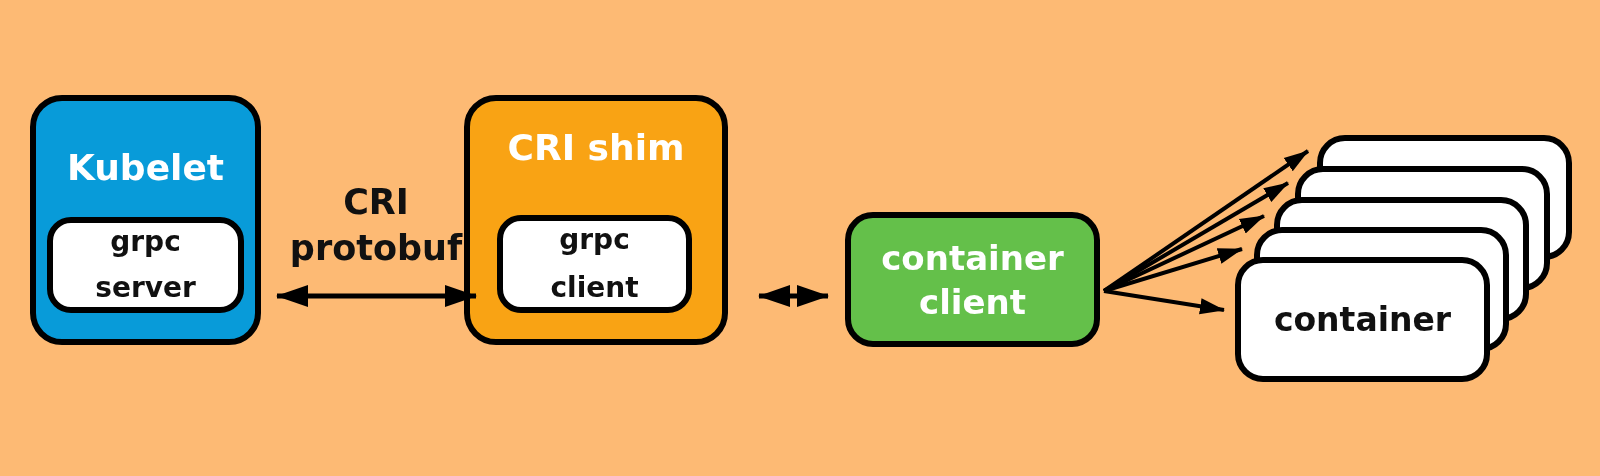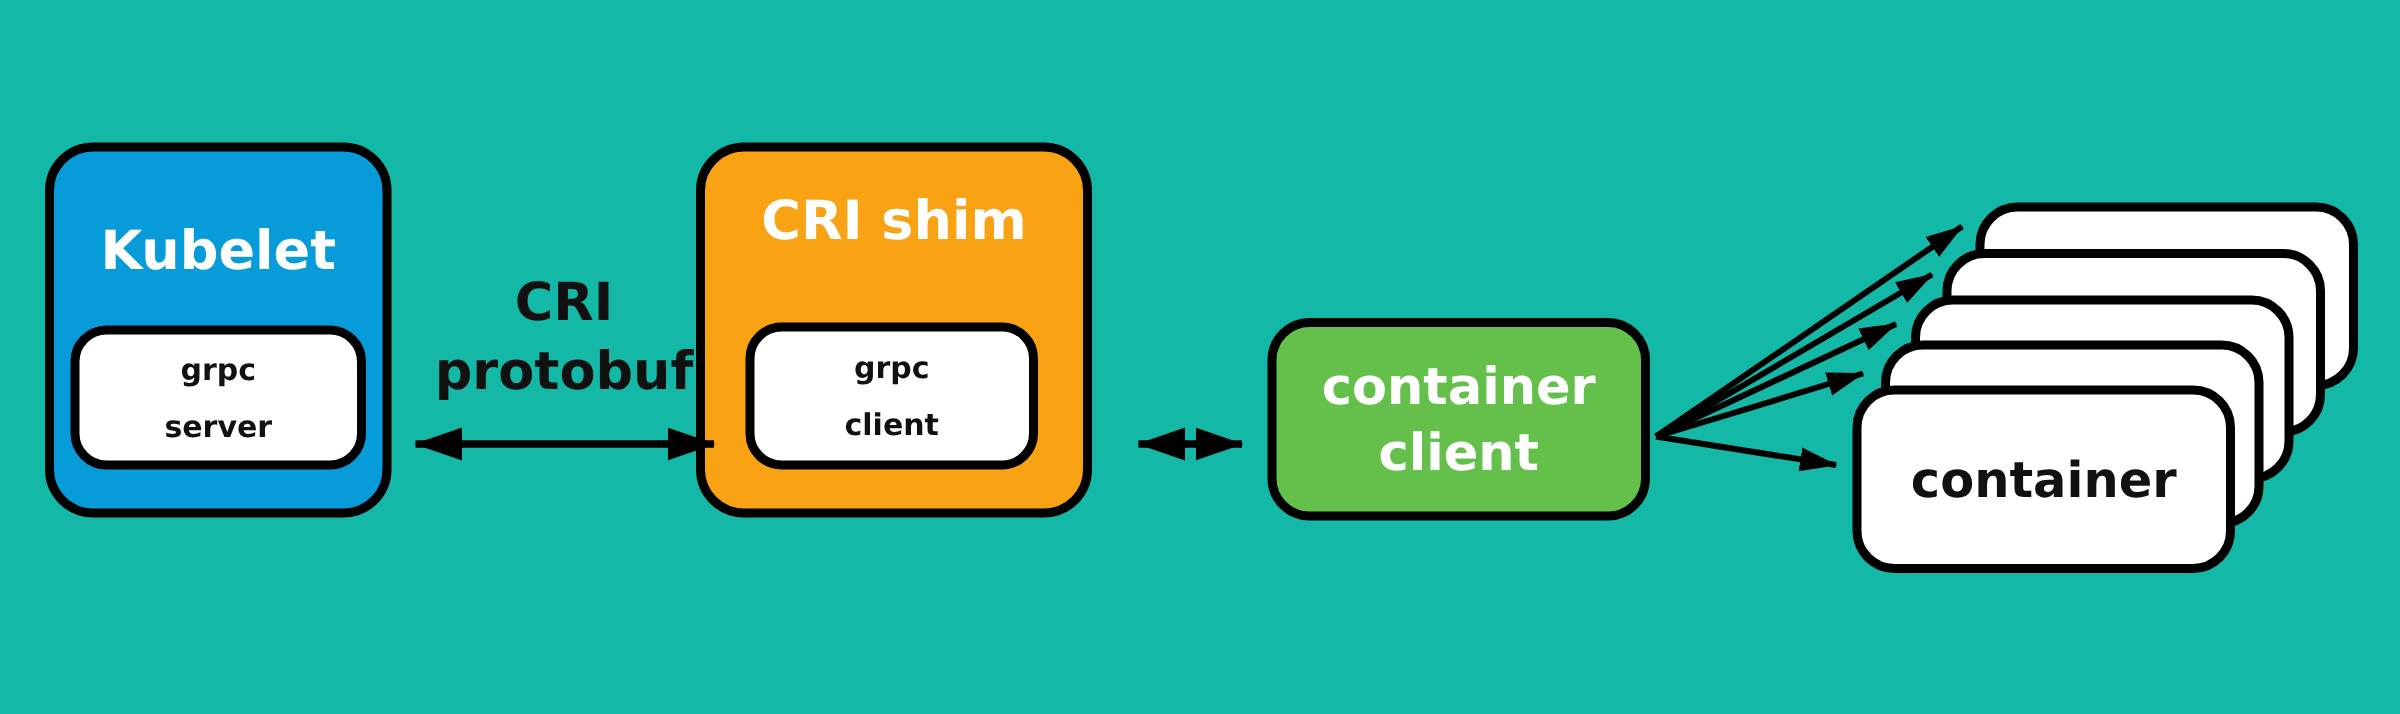--- a/index.html
+++ b/index.html
@@ -1,33 +1,33 @@
 <!DOCTYPE html>
 <html><head>
 <meta charset="utf-8">
 <style>
   html,body{margin:0;padding:0;background:#ffffff;}
   .canvas{
-    position:relative;width:1600px;height:476px;background:#14b8a6;
+    position:relative;width:1600px;height:476px;background:#fdba74;
     font-family:"DejaVu Sans","Liberation Sans",sans-serif;overflow:hidden;
   }
   .node{position:absolute;border:6px solid #000;box-sizing:border-box;}
   .big{border-radius:32px;}
   .kubelet-box{left:30px;top:95px;width:231px;height:250px;}
   .crishim-box{left:464px;top:95px;width:264px;height:250px;}
   .node-title{
     position:absolute;left:0;right:0;text-align:center;
     color:#fff;font-weight:bold;font-size:36px;white-space:nowrap;
   }
   .kubelet-box .node-title{top:46px;}
   .crishim-box .node-title{top:26px;}
   .inner-box{
     position:absolute;background:#fff;border:6px solid #000;border-radius:24px;
     box-sizing:border-box;display:flex;flex-direction:column;align-items:center;
-    justify-content:center;font-size:20px;font-weight:bold;color:#111;line-height:38px;
+    justify-content:space-between;font-size:28px;font-weight:bold;color:#111;line-height:38px;
   }
   .kubelet-box .inner-box{left:11px;top:116px;width:197px;height:96px;}
   .crishim-box .inner-box{left:27px;top:114px;width:195px;height:98px;}
   .runtime-box{
     left:845px;top:212px;width:255px;height:135px;border-radius:28px;
     display:flex;flex-direction:column;align-items:center;justify-content:center;
     color:#fff;font-weight:bold;font-size:34px;line-height:44px;
   }
   .edge-label{
     position:absolute;left:266px;top:179px;width:220px;text-align:center;

